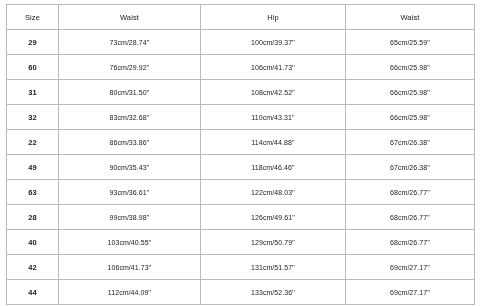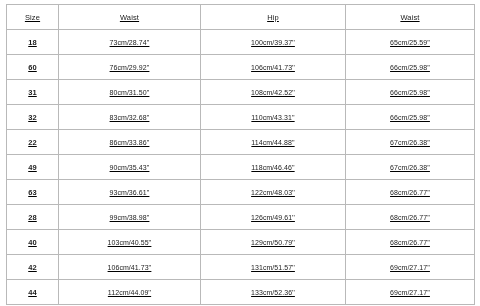--- a/index.html
+++ b/index.html
@@ -18,21 +18,20 @@
     position: absolute;
     left: 6px;
     top: 4px;
     width: 468px;
     height: 298px;
   }
   table.size-chart {
     width: 468px;
     border-collapse: collapse;
     table-layout: fixed;
-    text-decoration: underline;
   }
   table.size-chart col.c-size   { width: 52px; }
   table.size-chart col.c-waist  { width: 142px; }
   table.size-chart col.c-hip    { width: 145px; }
   table.size-chart col.c-length { width: 129px; }
 
   table.size-chart th,
   table.size-chart td {
     border: 1px solid #b9b9b9;
     height: 24px;
@@ -72,21 +71,21 @@
     <thead>
       <tr>
         <th>Size</th>
         <th>Waist</th>
         <th>Hip</th>
         <th>Waist</th>
       </tr>
     </thead>
     <tbody>
       <tr>
-        <td class="size-cell">18</td>
+        <td class="size-cell">29</td>
         <td class="meas-cell">73cm/28.74''</td>
         <td class="meas-cell">100cm/39.37''</td>
         <td class="meas-cell">65cm/25.59''</td>
       </tr>
       <tr>
         <td class="size-cell">60</td>
         <td class="meas-cell">76cm/29.92''</td>
         <td class="meas-cell">106cm/41.73''</td>
         <td class="meas-cell">66cm/25.98''</td>
       </tr>

